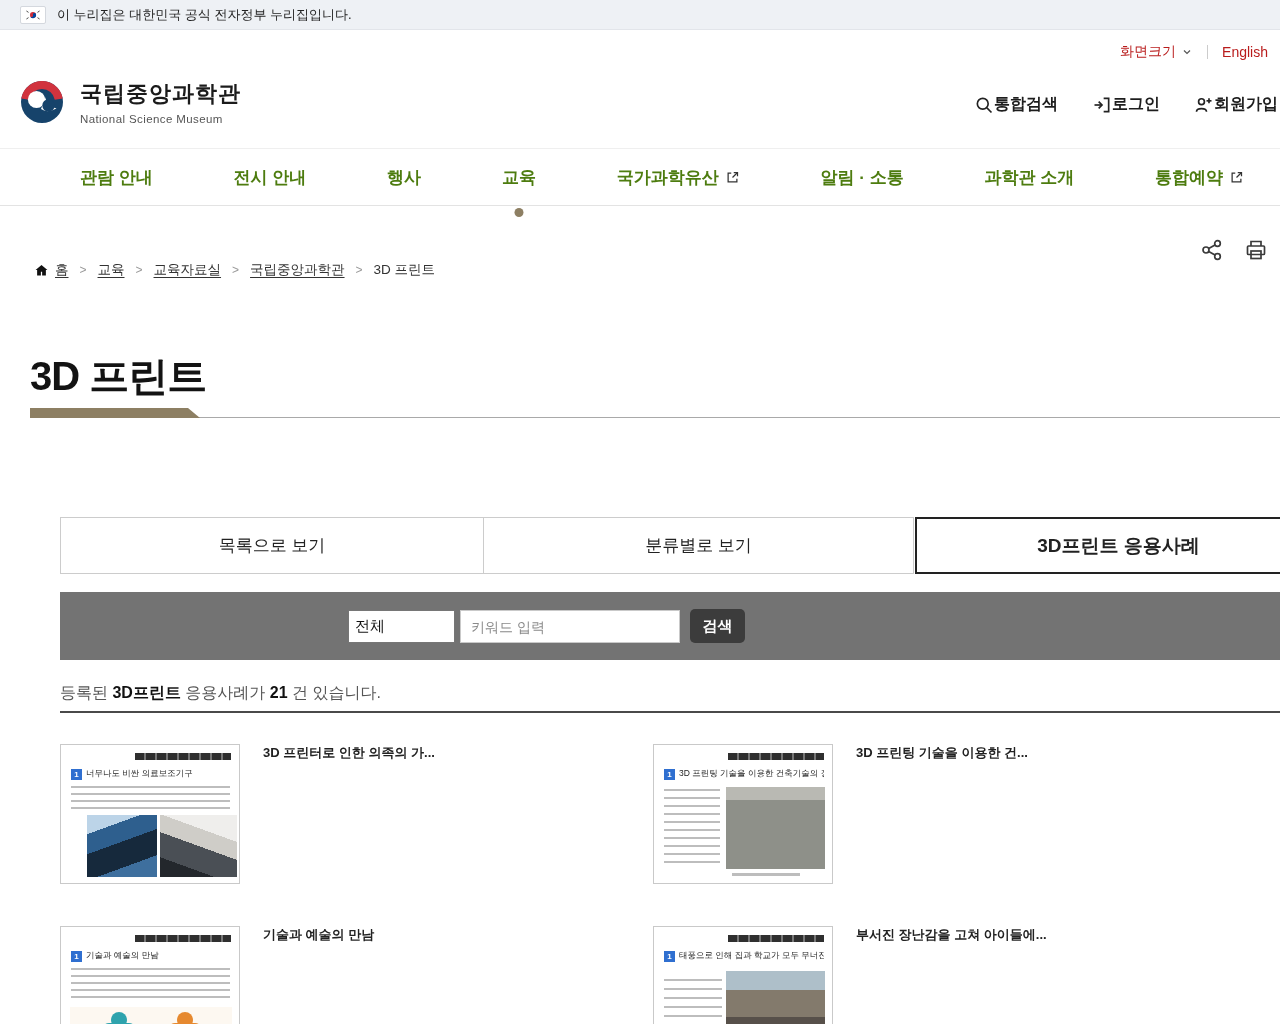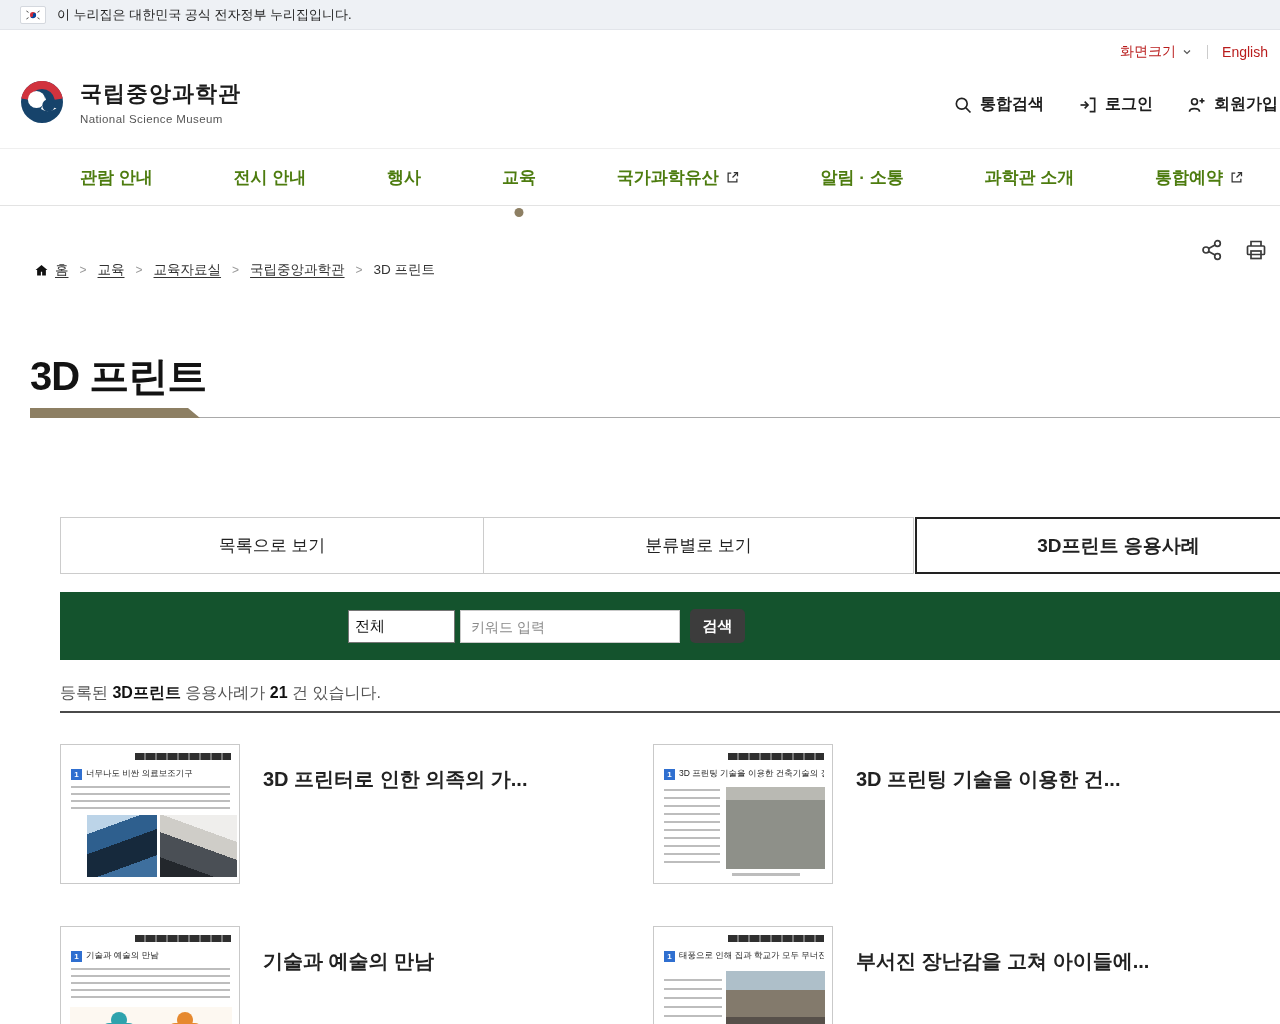--- a/index.html
+++ b/index.html
@@ -29,21 +29,21 @@
   .v-div { width:1px; height:14px; background:#ccc; }
   
   .header { position:absolute; top:70px; left:0; right:0; height:78px; background:#fff; }
   .logo { position:absolute; left:18px; top:8px; display:flex; align-items:center; gap:14px; cursor:pointer; }
   .logo-title { font-size:22px; font-weight:700; color:#1b1b1b; letter-spacing:1px; }
   .logo-sub { font-size:11.5px; color:#555; margin-top:4px; letter-spacing:.4px; }
   .header-actions {
     position:absolute; right:2px; top:24px; display:flex; gap:34px; align-items:center;
     font-size:16px; font-weight:700; color:#1d1d1d;
   }
-  .h-action { display:flex; align-items:center; gap:7px; cursor:pointer; white-space:nowrap; }
+  .h-action { display:flex; align-items:center; cursor:pointer; white-space:nowrap; }
   
   .nav {
     position:absolute; top:148px; left:0; right:0; height:58px;
     border-top:1px solid #efefef; border-bottom:1px solid #e3e3e3; background:#fff;
   }
   .nav-inner { height:100%; display:flex; justify-content:space-between; align-items:center;
     padding:0 36px 0 80px; }
   .nav-item { position:relative; display:flex; align-items:center; gap:6px;
     font-size:17px; font-weight:700; color:#4d7c0f; cursor:pointer; height:100%; }
   .nav-dot { position:absolute; left:50%; bottom:-12px; transform:translateX(-50%);
@@ -64,21 +64,21 @@
     clip-path:polygon(0 0, 158px 0, 170px 100%, 0 100%); }
   
   .tabs { position:absolute; top:517px; left:60px; width:1262px; height:57px; display:flex; }
   .tab { border:1px solid #cccccc; background:#fff; display:flex; align-items:center; justify-content:center;
     font-size:17px; color:#222; cursor:pointer; }
   .tab-1 { flex:0 0 424px; }
   .tab-2 { flex:0 0 431px; margin-left:-1px; }
   .tab-3 { flex:1 1 auto; margin-left:1px; }
   .tab.active { border:2px solid #222; font-weight:700; font-size:19px; }
   
-  .search-strip { position:absolute; top:592px; left:60px; right:0; height:68px; background:#14532d; }
+  .search-strip { position:absolute; top:592px; left:60px; right:0; height:68px; background:#737373; }
   .search-select { position:absolute; left:288px; top:18px; width:107px; height:33px;
     background:#fff; border:1px solid #767676; display:flex; align-items:center;
     padding-left:6px; font-size:15px; color:#111; cursor:pointer; }
   .search-input { position:absolute; left:400px; top:18px; width:220px; height:33px;
     border:1px solid #c9c9c9; background:#fff; font-size:14px; padding-left:10px;
     font-family:"Liberation Sans",sans-serif; color:#222; }
   .search-input::placeholder { color:#8a8a8a; }
   .search-btn { position:absolute; left:630px; top:17px; width:55px; height:34px;
     background:#3c3c3c; color:#fff; border:none; border-radius:5px; font-size:15px;
     font-weight:700; cursor:pointer; font-family:"Liberation Sans",sans-serif; }
@@ -87,21 +87,21 @@
     white-space:pre; }
   .result-line b { color:#111; font-weight:700; }
   .result-divider { position:absolute; top:711px; left:60px; right:0; height:2px; background:#4a4a4a; }
   
   .cards { position:absolute; top:744px; left:60px; right:0;
     display:grid; grid-template-columns:583px 1fr; grid-auto-rows:182px; }
   .card { display:flex; gap:23px; align-items:flex-start; }
   .card.col2 { padding-left:10px; }
   .thumb { position:relative; flex:0 0 180px; width:180px; height:140px; background:#fff;
     border:1px solid #c9c9c9; overflow:hidden; cursor:pointer; }
-  .card-title { font-size:20px; font-weight:700; color:#222; margin-top:22px; cursor:pointer; }
+  .card-title { font-size:13px; font-weight:700; color:#222; margin-top:0; cursor:pointer; }
   
   .t-strip { position:absolute; top:8px; right:8px; width:96px; height:7px;
     background:repeating-linear-gradient(90deg,#2f2f2f 0 9px,#777 9px 11px); }
   .t-head { position:absolute; top:23px; left:10px; right:8px; display:flex; gap:4px; align-items:center; }
   .t-num { width:11px; height:11px; background:#2f6fd0; color:#fff; font-size:8px; font-weight:700;
     display:flex; align-items:center; justify-content:center; flex-shrink:0; }
   .t-heading { font-size:8.5px; font-weight:400; color:#222; white-space:nowrap; overflow:hidden; }
   .t-lines { background:repeating-linear-gradient(180deg,#bdbdbd 0 2px,transparent 2px 7px); }
   
   .a-lines { position:absolute; top:41px; left:10px; right:9px; height:25px; }

